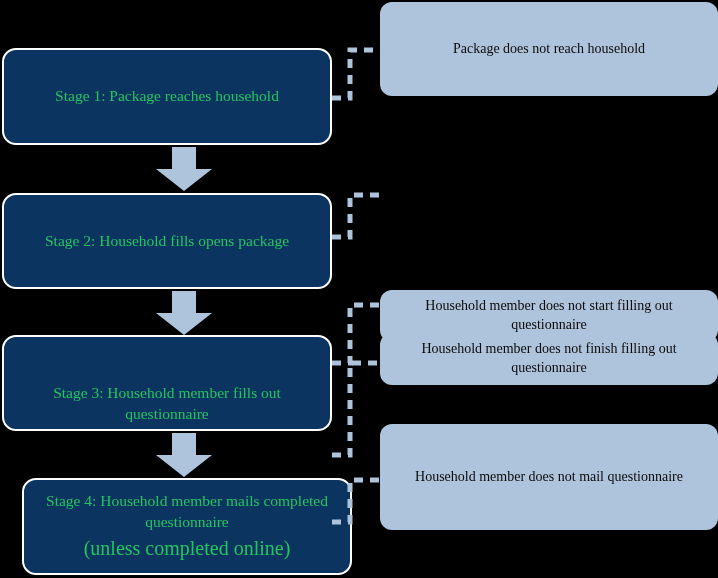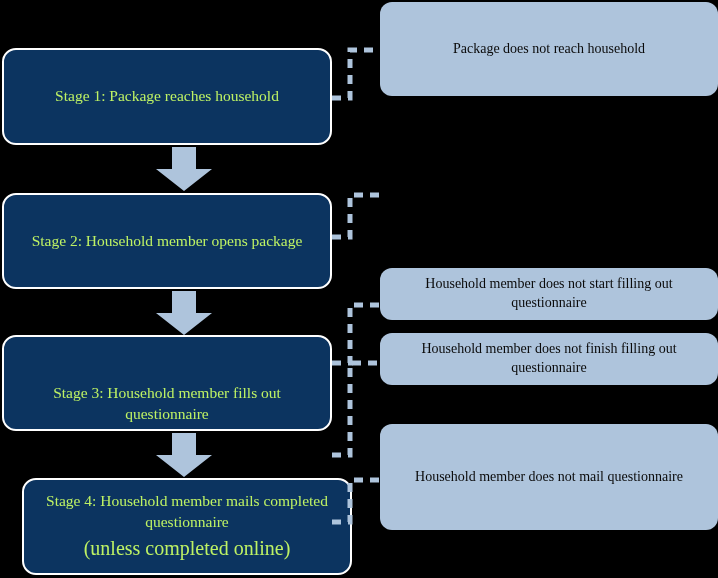--- a/index.html
+++ b/index.html
@@ -22,21 +22,21 @@
     left: 2px;
     width: 330px;
     box-sizing: border-box;
     background: #0c3460;
     border: 2px solid #ffffff;
     border-radius: 14px;
     display: flex;
     align-items: center;
     justify-content: center;
     text-align: center;
-    color: #bef264;
+    color: #22c55e;
     font-size: 15.5px;
     line-height: 1.35;
     padding: 4px 16px;
   }
   .stage-text { display: block; width: 100%; }
   .stage-sub {
     display: block;
     font-size: 20px;
     margin-top: 2px;
   }
@@ -58,21 +58,21 @@
     align-items: center;
     justify-content: center;
     text-align: center;
     color: #0a0a0a;
     font-size: 14px;
     line-height: 1.35;
     padding: 4px 14px;
   }
   .fail-1 { top: 2px;   height: 94px; }
   .fail-2 { top: 146px; height: 92px; }
-  .fail-3 { top: 268px; height: 52px; }
+  .fail-3 { top: 290px; height: 52px; }
   .fail-4 { top: 333px; height: 52px; }
   .fail-5 { top: 424px; height: 106px; }
 
   
   .down-arrow {
     position: absolute;
     left: 152px;
     width: 64px;
     height: 44px;
   }
@@ -103,21 +103,21 @@
 </head>
 <body>
 
 <div id="canvas">
 
   <div class="stage-box stage-1">
     <span class="stage-text">Stage 1: Package reaches household</span>
   </div>
 
   <div class="stage-box stage-2">
-    <span class="stage-text">Stage 2: Household member opens package</span>
+    <span class="stage-text">Stage 2: Household fills opens package</span>
   </div>
 
   <div class="stage-box stage-3">
     <span class="stage-text">Stage 3: Household member fills out questionnaire</span>
   </div>
 
   <div class="stage-box stage-4">
     <span>
       <span class="stage-text">Stage 4: Household member mails completed questionnaire</span>
       <span class="stage-sub">(unless completed online)</span>

